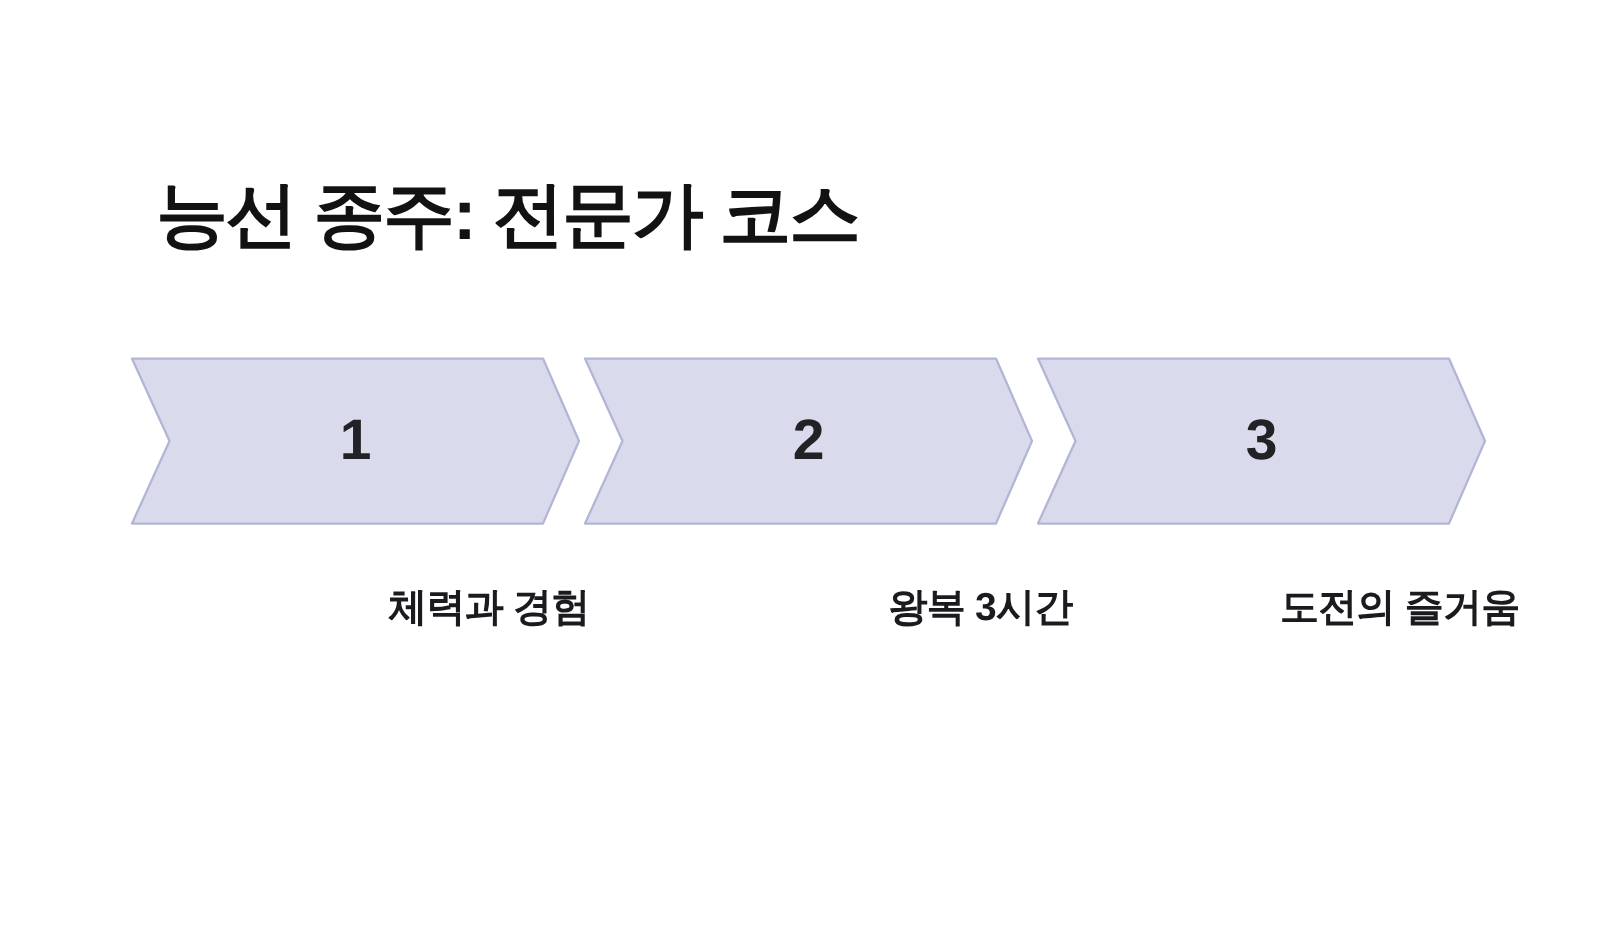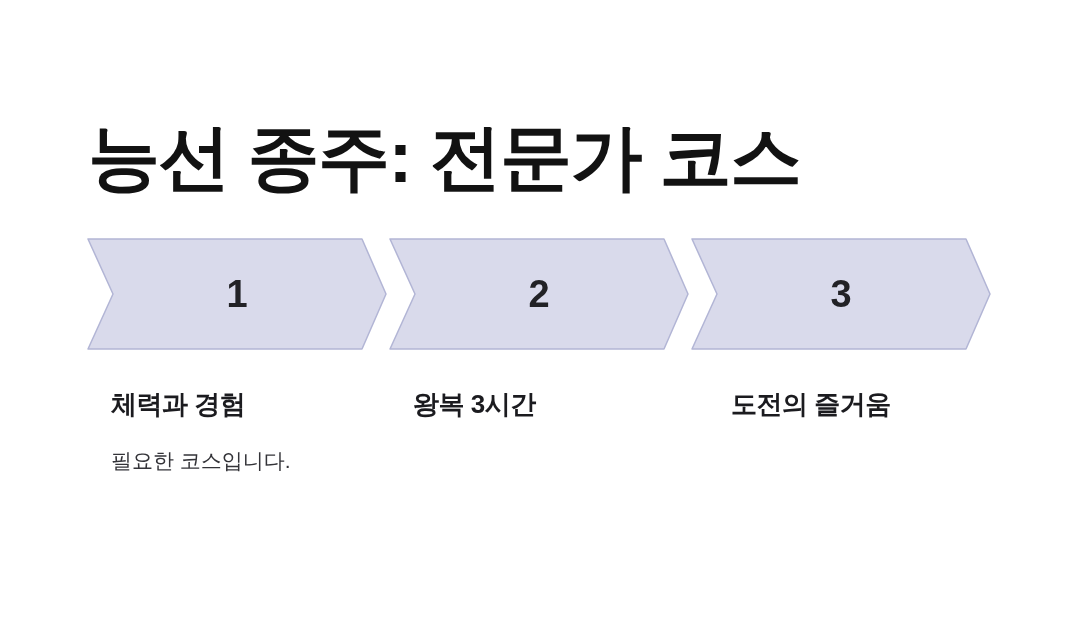--- a/index.html
+++ b/index.html
@@ -13,24 +13,24 @@
     font-family: "Liberation Sans", sans-serif;
     position: relative;
     overflow: hidden;
   }
   .slide {
     position: absolute;
     inset: 0;
   }
   .title {
     position: absolute;
-    left: 88px;
+    left: 104px;
     top: 116px;
     margin: 0;
-    font-size: 72px;
+    font-size: 48px;
     line-height: 1.15;
     font-weight: 800;
     letter-spacing: -1.5px;
     color: var(--title_text, #121212);
     white-space: nowrap;
   }
   .chevrons {
     position: absolute;
     left: 0;
     top: 238px;
@@ -57,23 +57,24 @@
     color: var(--step_number, #222226);
     pointer-events: none;
   }
   .step-number.pos-1 { left: 88px; }
   .step-number.pos-2 { left: 390px; }
   .step-number.pos-3 { left: 692px; }
   .step-detail {
     position: absolute;
     top: 388px;
     width: 282px;
+    text-align: right;
   }
   .step-detail.pos-1 { left: 111px; }
-  .step-detail.pos-2 { left: 413px; }
+  .step-detail.pos-2 { left: 433px; }
   .step-detail.pos-3 { left: 731px; }
   .step-heading {
     margin: 0;
     font-size: 26px;
     line-height: 1.25;
     font-weight: 700;
     letter-spacing: -0.5px;
     color: var(--heading_text, #1b1b1f);
     white-space: nowrap;
   }
@@ -98,21 +99,20 @@
     <polygon points="390,1 664,1 688,56 664,111 390,111 415,56"></polygon>
     <polygon points="692,1 966,1 990,56 966,111 692,111 717,56"></polygon>
   </svg>
 
   <div class="step-number pos-1">1</div>
   <div class="step-number pos-2">2</div>
   <div class="step-number pos-3">3</div>
 
   <div class="step-detail pos-1">
     <div class="step-heading">체력과 경험</div>
-    <p class="step-description">필요한 코스입니다.</p>
   </div>
 
   <div class="step-detail pos-2">
     <div class="step-heading">왕복 3시간</div>
   </div>
 
   <div class="step-detail pos-3">
     <div class="step-heading">도전의 즐거움</div>
   </div>
 

